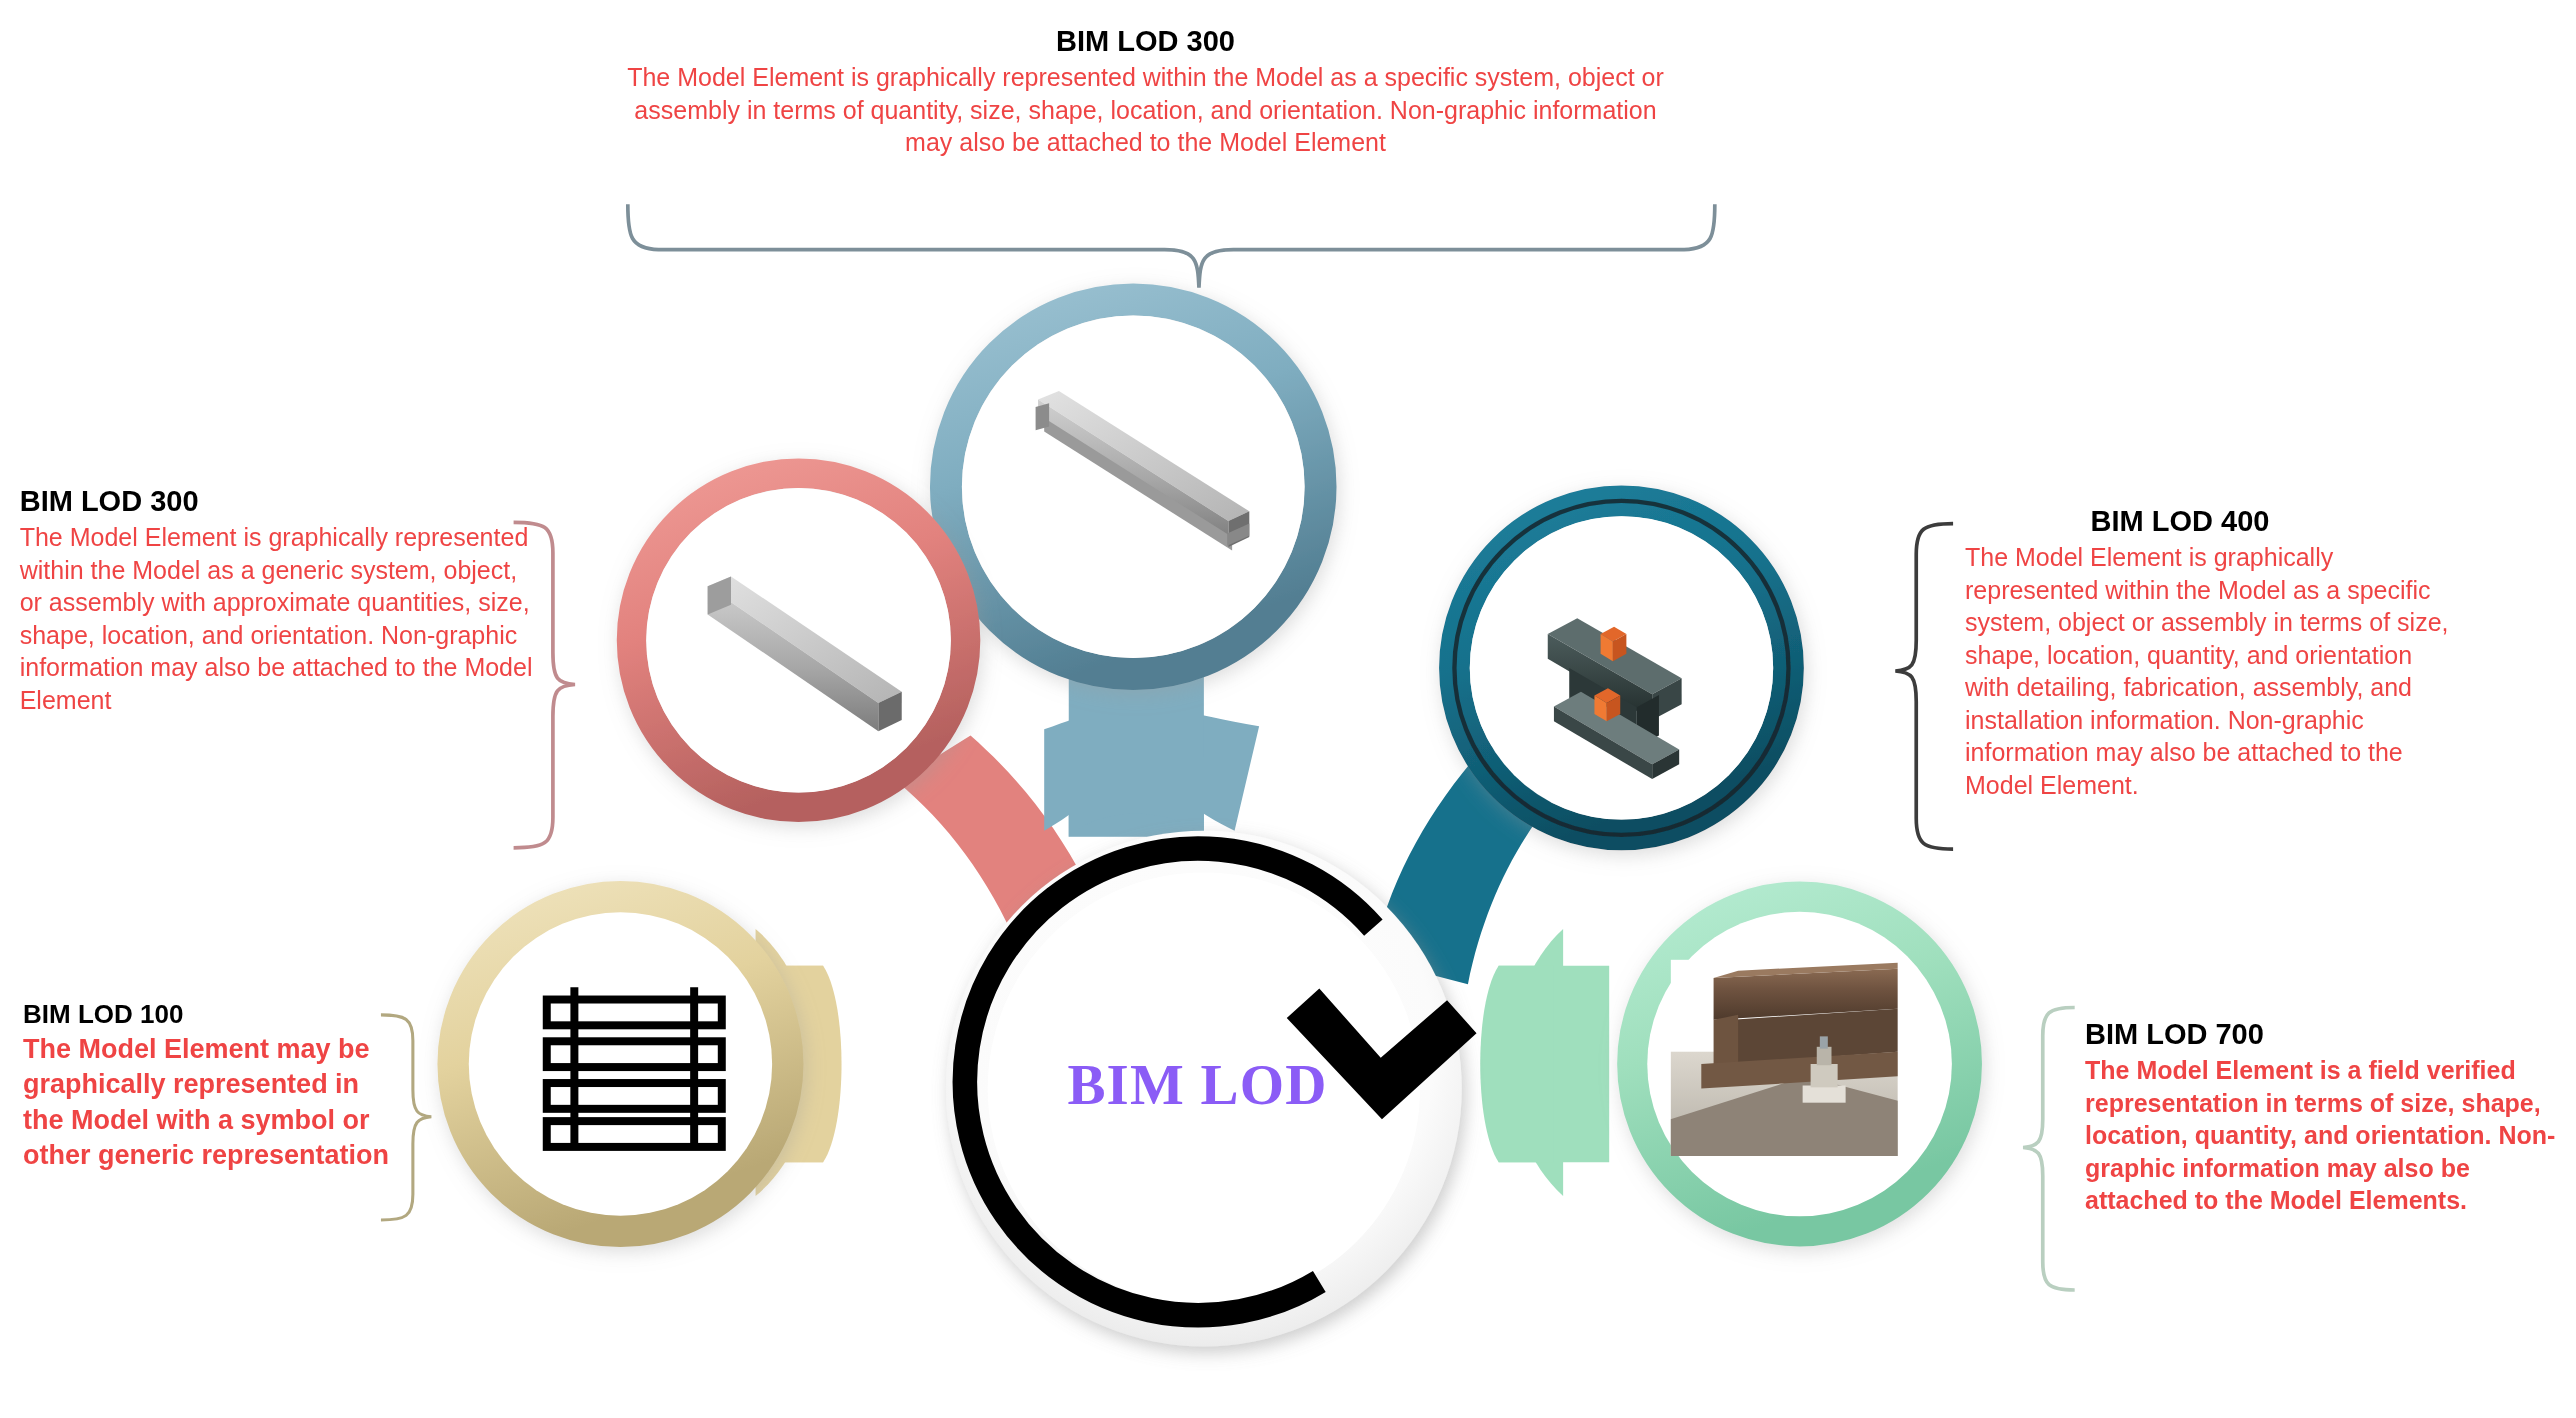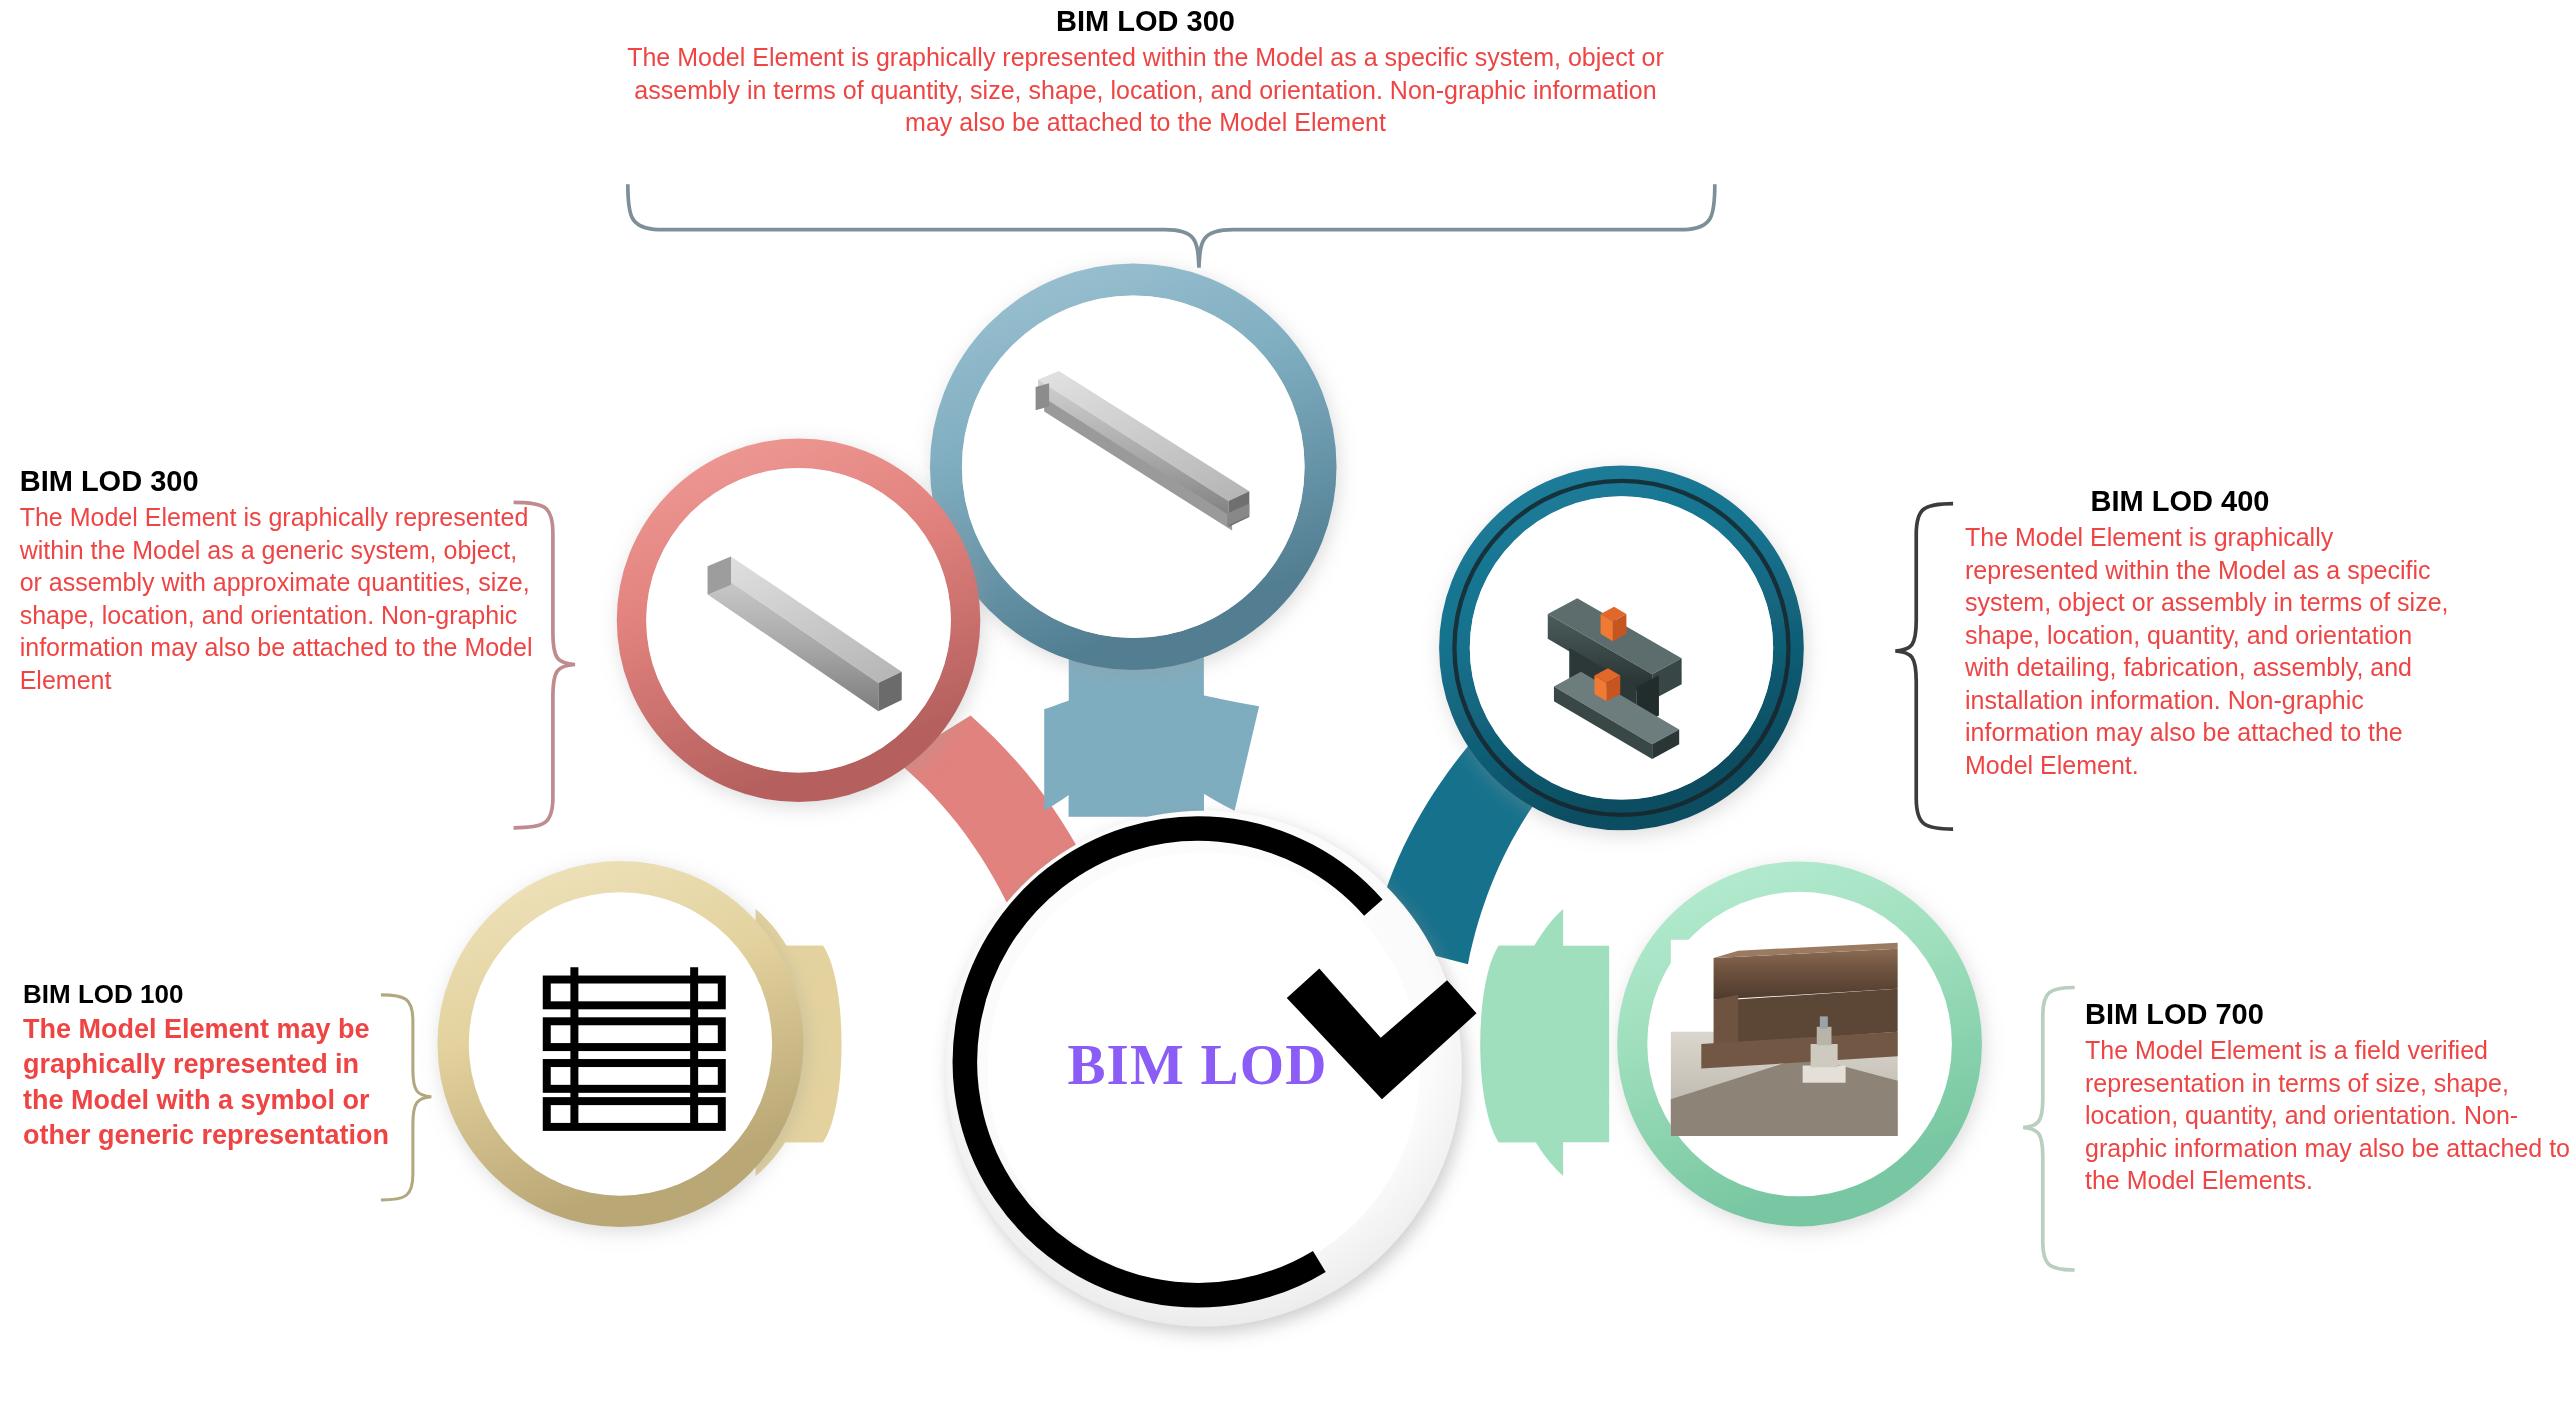--- a/index.html
+++ b/index.html
@@ -12,20 +12,21 @@
     height: 1418px;
     position: relative;
     overflow: hidden;
     font-family: "Liberation Sans", sans-serif;
     color: #000000;
   }
 
   .stage {
     position: absolute;
     inset: 0;
+    margin-top: 20px;
   }
 
   svg.diagram {
     position: absolute;
     left: 0;
     top: 0;
     width: 2576px;
     height: 1418px;
   }
 
@@ -85,21 +86,21 @@
   #blk-400 .body  { font-size: 25px; }
 
   
   #blk-500 {
     left: 2085px;
     top: 998px;
     width: 485px;
     text-align: left;
   }
   #blk-500 .title { font-size: 29px; }
-  #blk-500 .body  { font-size: 25px; }
+  #blk-500 .body  { font-size: 25px; font-weight: bold; }
 
   
   #center-label {
     position: absolute;
     left: 1007px;
     top: 1032px;
     width: 381px;
     text-align: center;
     font-family: "Liberation Serif", serif;
     font-weight: bold;

